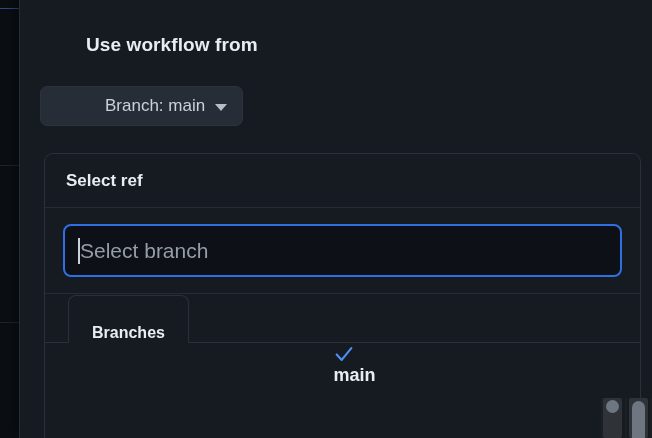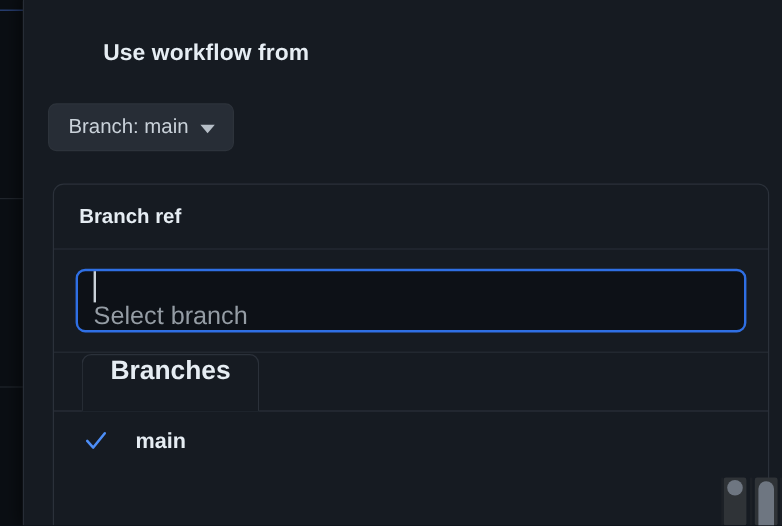--- a/index.html
+++ b/index.html
@@ -78,20 +78,21 @@
     background: #272d36;
     border: 1px solid #2d333b;
     border-radius: 7px;
     cursor: pointer;
     box-sizing: border-box;
   }
   .branch-button-label {
     font-size: 17px;
     color: #c9d1d9;
     white-space: nowrap;
+    margin-left: 48px;
   }
   .caret-down {
     width: 0; height: 0;
     border-left: 6px solid transparent;
     border-right: 6px solid transparent;
     border-top: 7px solid #b6bec7;
     margin-top: 2px;
     flex: 0 0 auto;
   }
 
@@ -129,23 +130,23 @@
     box-sizing: border-box;
   }
   .filter-input {
     position: relative;
     height: 53px;
     background: #0d1117;
     border: 2px solid #2f6fe4;
     border-radius: 8px;
     box-sizing: border-box;
     display: flex;
+    align-items: center;
     padding-left: 13px;
     cursor: text;
-    flex-direction: column;
   }
   .caret-bar {
     width: 2px;
     height: 26px;
     background: #c9d1d9;
     flex: 0 0 auto;
   }
   .filter-placeholder {
     font-size: 21px;
     color: #959da5;
@@ -169,22 +170,22 @@
     left: 0; right: 0; bottom: 0;
     height: 1px;
     background: #2b313a;
   }
   .tab {
     position: relative;
     z-index: 2;
     height: 48px;
     padding: 0 23px;
     display: flex;
-    align-items: flex-start;
-    font-size: 22px;
+    align-items: flex-end;
+    font-size: 16px;
     cursor: pointer;
     box-sizing: border-box;
     color: #8b949e;
     border: 1px solid transparent;
     border-top-left-radius: 8px;
     border-top-right-radius: 8px;
     background: transparent;
   }
   .tab.is-selected {
     color: #e6edf3;
@@ -198,20 +199,21 @@
   .ref-list {
     position: relative;
   }
   .ref-item {
     height: 48px;
     display: flex;
     align-items: center;
     padding-left: 24px;
     cursor: pointer;
     box-sizing: border-box;
+    flex-direction: column;
   }
   .check-icon {
     width: 22px;
     height: 22px;
     flex: 0 0 auto;
     margin-right: 22px;
   }
   .ref-item-label {
     font-size: 18px;
     font-weight: bold;
@@ -287,21 +289,21 @@
     <div class="dialog-title">Use workflow from</div>
 
     <div class="branch-button">
       <span class="branch-button-label">Branch: main</span>
       <span class="caret-down"></span>
     </div>
 
     <div class="popover">
 
       <div class="popover-header">
-        <span class="popover-header-title">Branch ref</span>
+        <span class="popover-header-title">Select ref</span>
       </div>
 
       <div class="filter-row">
         <div class="filter-input">
           <span class="caret-bar"></span>
           <span class="filter-placeholder">Select branch</span>
         </div>
       </div>
 
       <div class="tabs">

